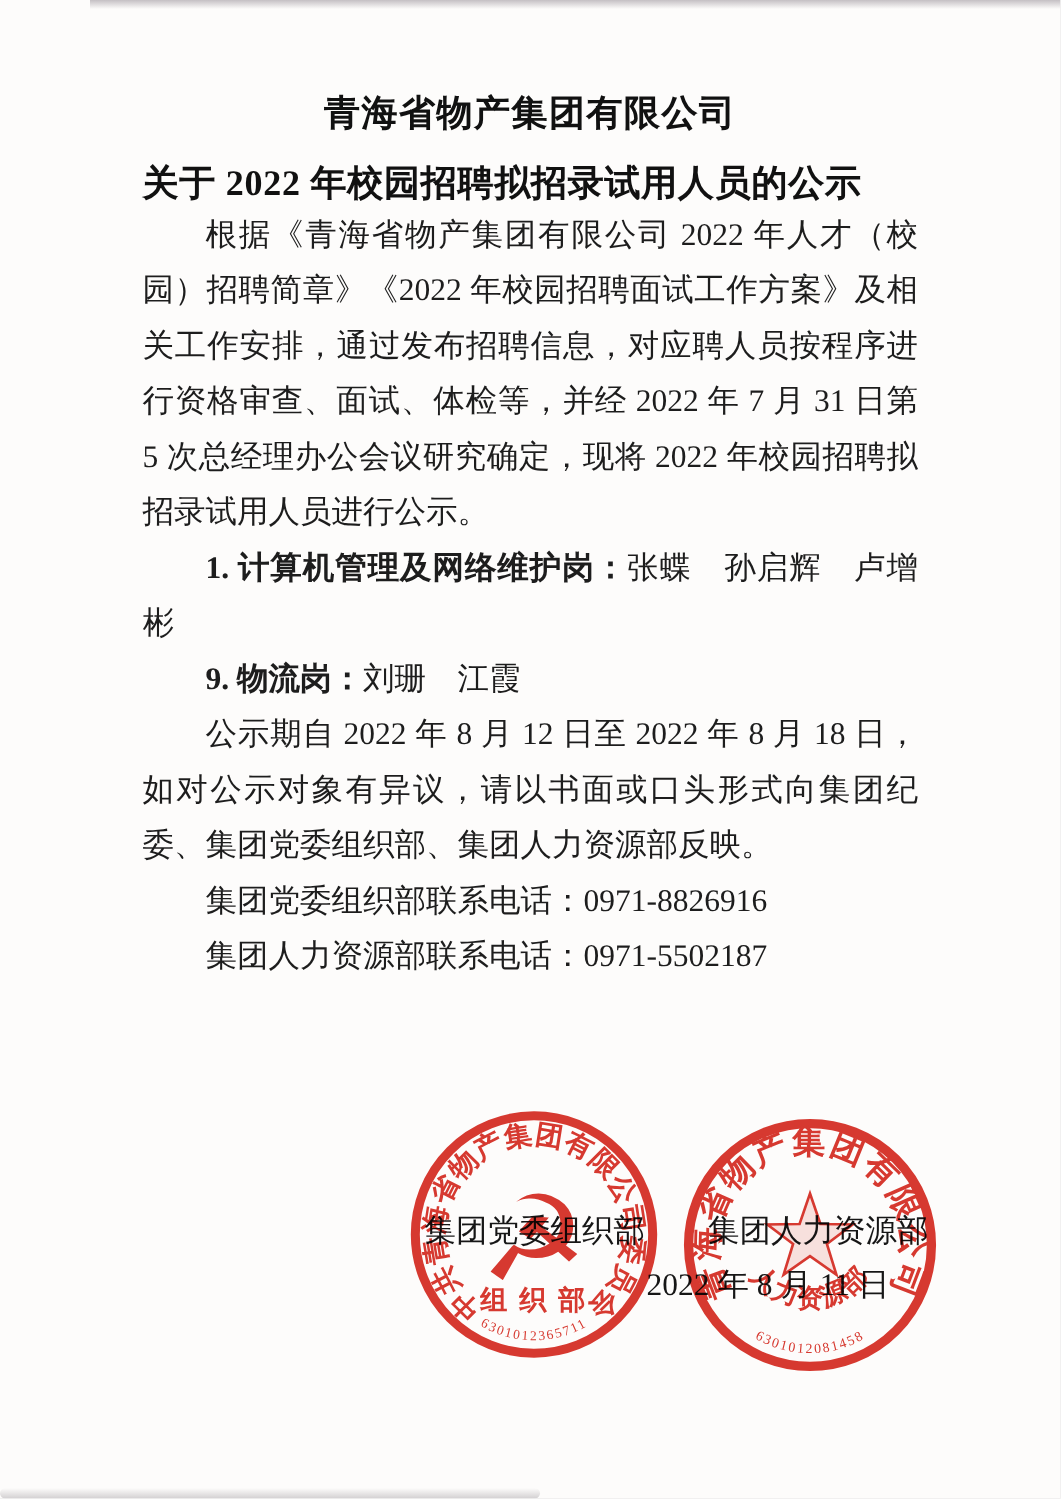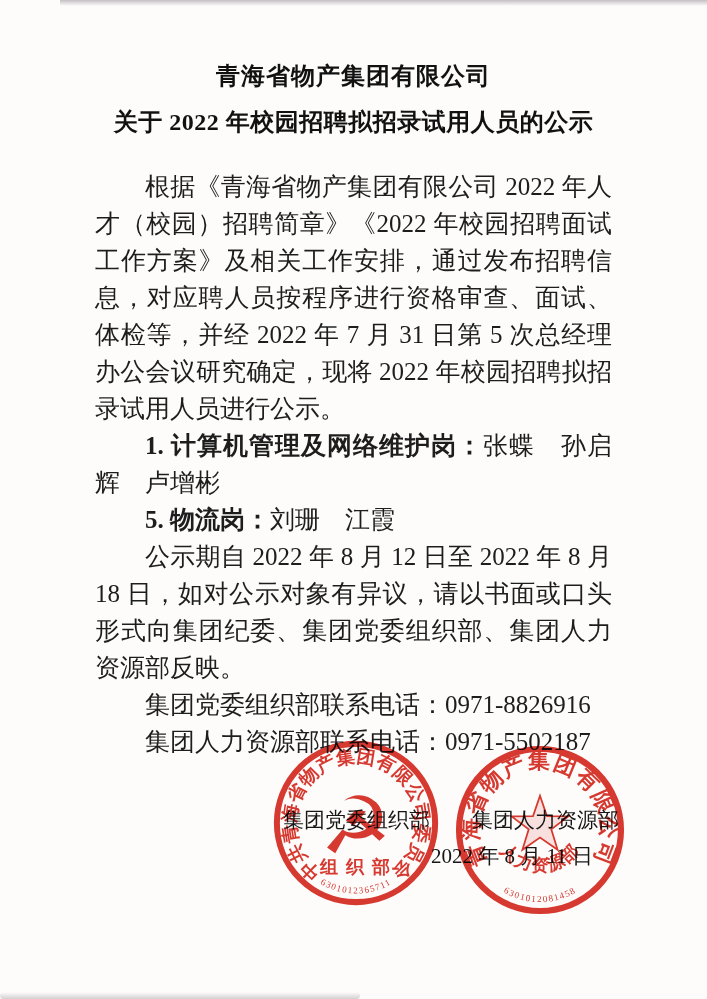--- a/index.html
+++ b/index.html
@@ -23,24 +23,24 @@
     background:linear-gradient(to top, rgba(160,155,160,.45), rgba(160,155,160,0));
     border-radius:4px;
     pointer-events:none;
   }
   .content{padding:60px 95px 0 95px;}
   .title1{
     text-align:center;font-size:24px;font-weight:bold;
     letter-spacing:1px;line-height:1.35;color:#111;
   }
   .title2{
-    text-align:center;font-size:24px;font-weight:bold;
+    font-size:24px;font-weight:bold;
     letter-spacing:.5px;margin-top:14px;color:#111;
   }
-  .bodytext{margin-top:30px;font-size:25px;line-height:37px;text-align:justify;}
+  .bodytext{font-size:21px;line-height:37px;text-align:justify;}
   .bodytext p{margin:0;text-indent:2em;}
   .list-line b{font-weight:bold;}
   .sig{
     position:absolute;top:802px;left:283px;width:310px;
     font-size:21px;line-height:36px;color:#161616;z-index:1;
   }
   .sig .depts{white-space:nowrap;}
   .sig .date{text-align:right;}
   .seal{
     position:absolute;z-index:2;
@@ -60,21 +60,21 @@
   <div class="artifact-top"></div>
 
   <div class="content">
     <div class="title1">青海省物产集团有限公司</div>
     <div class="title2">关于 2022 年校园招聘拟招录试用人员的公示</div>
 
     <div class="bodytext">
       <p>根据《青海省物产集团有限公司 2022 年人才（校园）招聘简章》《2022 年校园招聘面试工作方案》及相关工作安排，通过发布招聘信息，对应聘人员按程序进行资格审查、面试、体检等，并经 2022 年 7 月 31 日第 5 次总经理办公会议研究确定，现将 2022 年校园招聘拟招录试用人员进行公示。</p>
 
       <p class="list-line"><b>1. 计算机管理及网络维护岗：</b><span>张蝶　孙启辉　卢增彬</span></p>
-      <p class="list-line"><b>5. 物流岗：</b><span>刘珊　江霞</span></p>
+      <p class="list-line"><b>9. 物流岗：</b><span>刘珊　江霞</span></p>
 
       <p>公示期自 2022 年 8 月 12 日至 2022 年 8 月 18 日，如对公示对象有异议，请以书面或口头形式向集团纪委、集团党委组织部、集团人力资源部反映。</p>
 
       <p>集团党委组织部联系电话：0971-8826916</p>
       <p>集团人力资源部联系电话：0971-5502187</p>
     </div>
   </div>
 
   <div class="sig">
     <div class="depts">集团党委组织部　　集团人力资源部</div>

